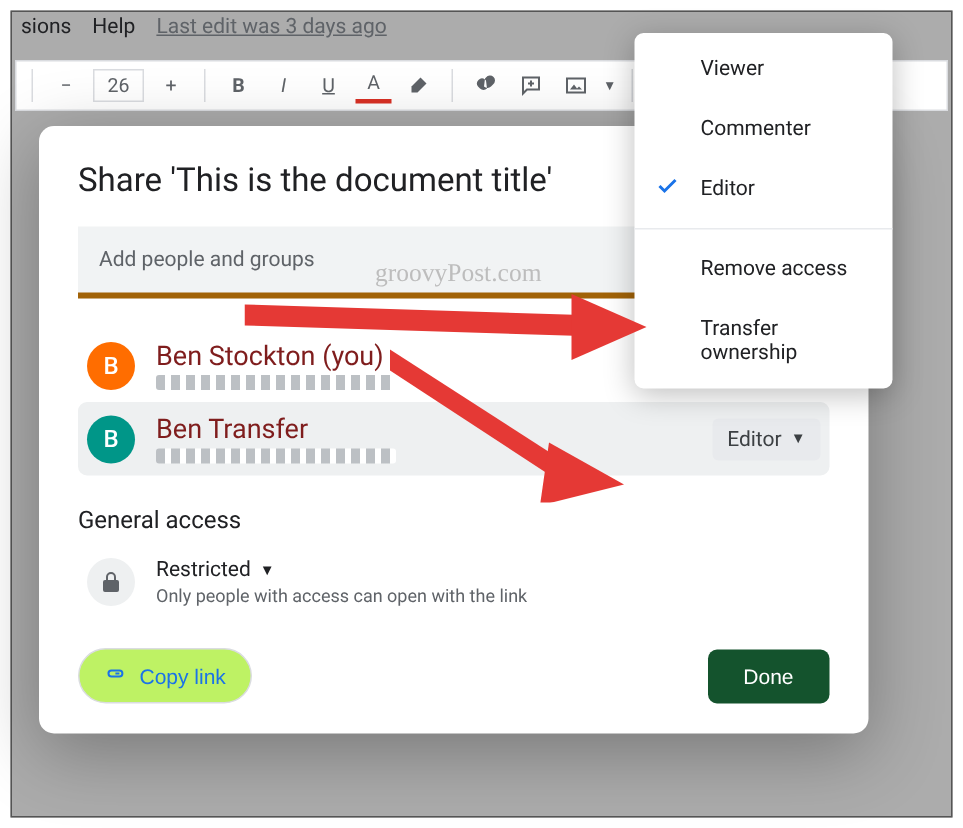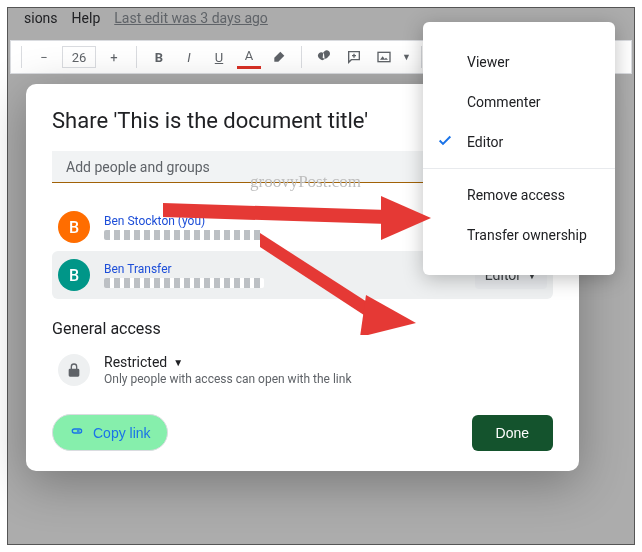--- a/index.html
+++ b/index.html
@@ -19,21 +19,21 @@
   }
   .dim {
     position: absolute;
     inset: 7px;
     background: rgba(128,128,128,0.65);
     border: 1px solid #555;
   }
   
   .menubar {
     position: absolute;
-    top: 10px; left: 24px;
+    top: 10px; left: 14px;
     display: flex;
     gap: 14px;
     font-size: 14px;
     color: #202124;
     align-items: flex-end;
   }
   .menubar .edit-hist { text-decoration: underline; color:#5f6368; }
   
   .toolbar {
     position: absolute;
@@ -61,23 +61,23 @@
     box-shadow: 0 12px 48px rgba(0,0,0,0.3);
     padding: 24px 26px 20px 26px;
     color: #3c4043;
   }
   .dlg-title {
     font-size: 22px;
     color: #202124;
     margin-bottom: 18px;
   }
   .add-box {
-    height: 32px;
+    height: 48px;
     background: #f1f3f4;
-    border-bottom: 1px solid #a16207;
+    border-bottom: 4px solid #a16207;
     display: flex;
     align-items: center;
     padding: 0 14px;
     color: #5f6368;
     font-size: 14px;
     margin-bottom: 20px;
   }
   .section-h {
     font-size: 16px;
     color: #202124;
@@ -93,21 +93,21 @@
   }
   .person.hovered { background:#eef0f1; }
   .avatar {
     width: 32px; height: 32px; border-radius: 50%;
     display:flex; align-items:center; justify-content:center;
     color:#fff; font-size:16px; font-weight:500;
   }
   .av-orange { background:#ff6d00; }
   .av-teal { background:#009688; }
   .p-info { display:flex; flex-direction:column; gap:2px; min-width:0; }
-  .p-name { font-size:12px; color:#1d4ed8; }
+  .p-name { font-size:18px; color:#7f1d1d; }
   .p-email {
     width: 160px; height: 10px;
     background: repeating-linear-gradient(90deg,#bcc0c4 0 6px,#fff 6px 10px);
     filter: blur(0.3px);
     border-radius:2px;
   }
   .role-chip {
     position:absolute; right:6px; top:50%; transform:translateY(-50%);
     background:#e8eaed; border-radius:4px;
     font-size:14px; color:#3c4043;
@@ -127,35 +127,35 @@
   .restrict-sub { font-size:12px; color:#5f6368; margin-top:2px; }
   .dlg-footer {
     display:flex; justify-content:space-between; align-items:center;
     margin-top: 22px;
   }
   .copy-link {
     border:1px solid #dadce0; border-radius:20px;
     padding: 8px 16px;
     font-size:14px; color:#1a73e8;
     display:flex; align-items:center; gap:8px;
-    background:#86efac;
+    background:#bef264;
   }
   .done-btn {
     background:#14532d; color:#fff; border:none;
     border-radius:6px; padding:10px 24px; font-size:14px;
   }
   
   .menu {
     position:absolute;
     left: 423px; top: 22px;
-    width: 192px;
+    width: 172px;
     background:#fff;
     border-radius:6px;
     box-shadow: 0 4px 20px rgba(0,0,0,0.25);
-    padding: 20px 0;
+    padding: 4px 0;
     font-size:14px;
     color:#202124;
     z-index: 50;
   }
   .menu-item {
     padding: 12px 20px 12px 44px;
     position:relative;
   }
   .menu-item .check {
     position:absolute; left:14px; top:50%; transform:translateY(-50%);

